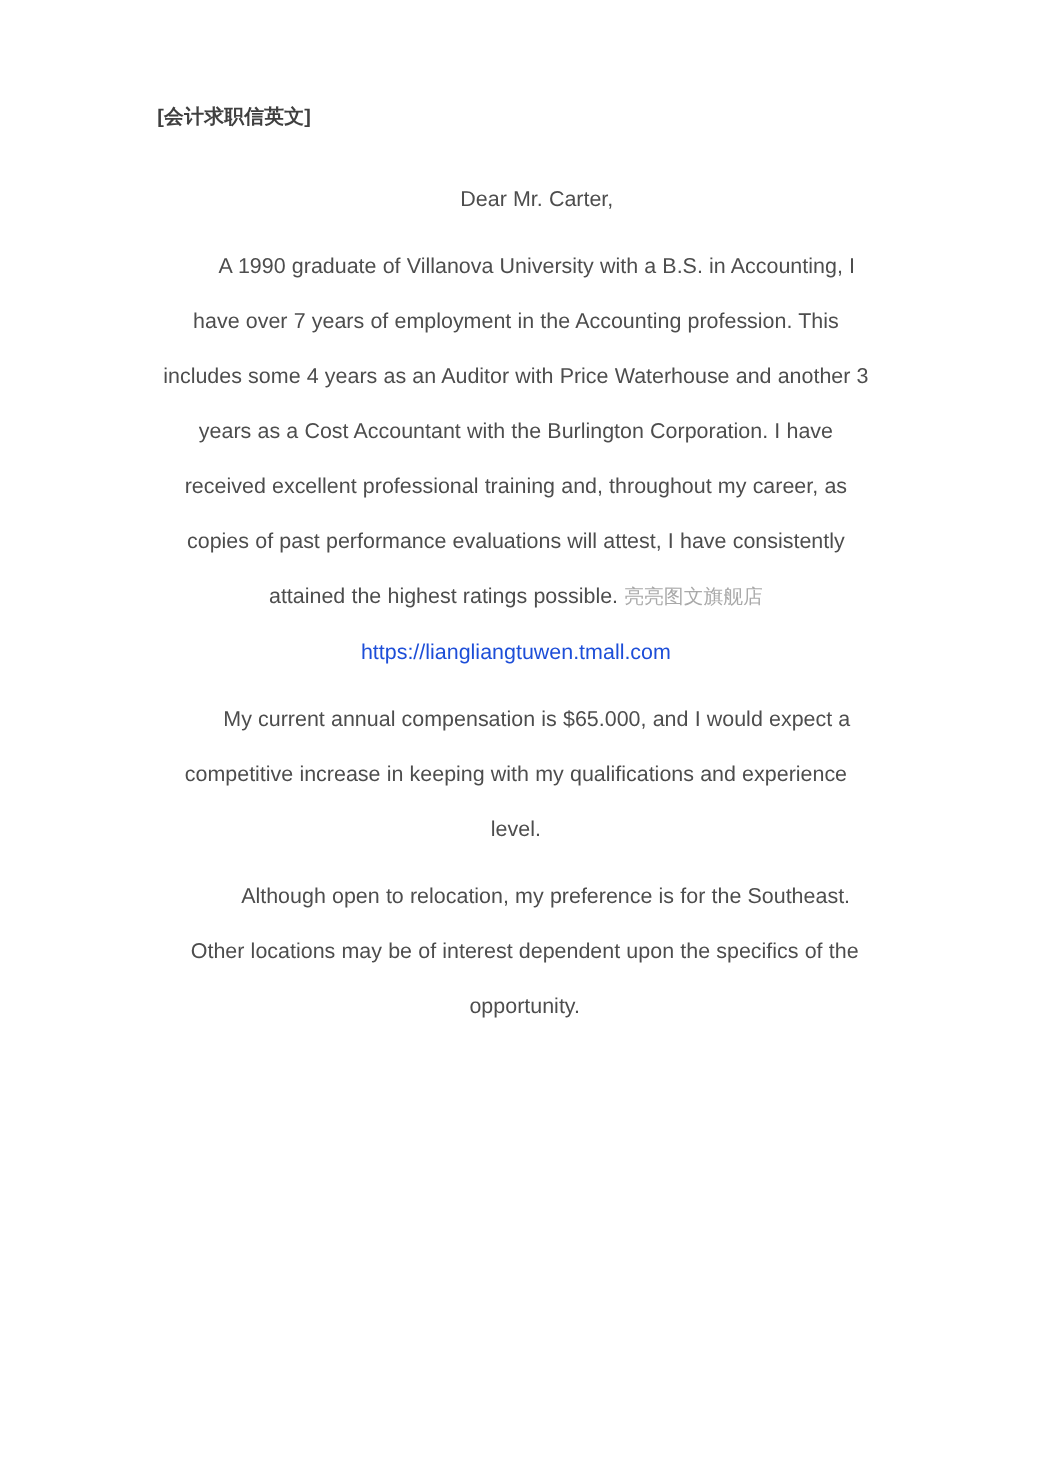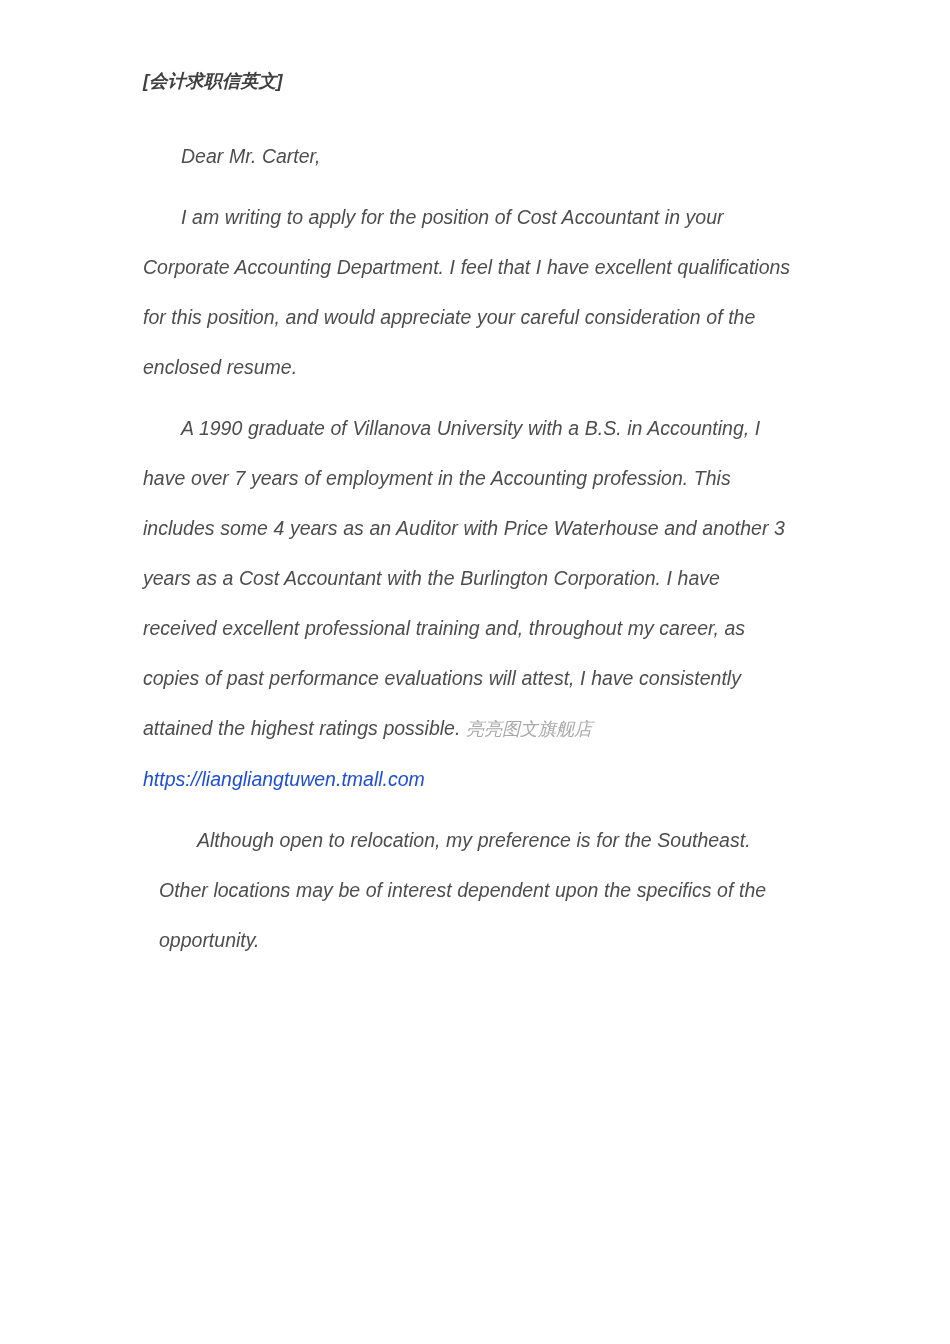--- a/index.html
+++ b/index.html
@@ -13,22 +13,21 @@
     font-family: "Liberation Sans", "DejaVu Sans", sans-serif;
     overflow: hidden;
   }
 
   .page {
     position: relative;
     width: 950px;
     height: 1344px;
     background: #ffffff;
     box-sizing: border-box;
-    padding: 70px 155px 0 143px;
-    font-style: italic;
+    padding: 95px 155px 0 143px;
   }
 
   .doc-title {
     font-size: 18px;
     font-weight: bold;
     color: #3f3f3f;
     line-height: 1.3;
     margin: 0 0 38px 0;
     letter-spacing: 0.2px;
   }
@@ -36,21 +35,21 @@
   .doc-body {
     margin: 0;
   }
 
   .para {
     font-size: 19.5px;
     color: #4d4d4d;
     line-height: 50px;
     margin: 0 0 11px 0;
     text-indent: 38px;
-    text-align: left;
+    text-align: center;
     word-spacing: 0.2px;
   }
 
   .para:last-child {
     margin-bottom: 0;
     margin-left: 16px;
   }
 
   .watermark-cjk {
     color: #a9a9a9;
@@ -66,22 +65,22 @@
 <body>
 
 <div class="page">
 
   <h1 class="doc-title">[会计求职信英文]</h1>
 
   <div class="doc-body">
 
     <p class="para">Dear Mr. Carter,</p>
 
-    <p class="para">I am writing to apply for the position of Cost Accountant in your Corporate Accounting Department. I feel that I have excellent qualifications for this position, and would appreciate your careful consideration of the enclosed resume.</p>
 
     <p class="para"><span>A 1990 graduate of Villanova University with a B.S. in Accounting, I have over 7 years of employment in the Accounting profession. This includes some 4 years as an Auditor with Price Waterhouse and another 3 years as a Cost Accountant with the Burlington Corporation. I have received excellent professional training and, throughout my career, as copies of past performance evaluations will attest, I have consistently attained the highest ratings possible. </span><span class="watermark-cjk">亮亮图文旗舰店</span><span class="watermark-url"> <span>https://liangliangtuwen.tmall.com</span></span></p>
 
+    <p class="para">My current annual compensation is $65.000, and I would expect a competitive increase in keeping with my qualifications and experience level.</p>
 
     <p class="para">Although open to relocation, my preference is for the Southeast. Other locations may be of interest dependent upon the specifics of the opportunity.</p>
 
   </div>
 
 </div>
 
 </body></html>

